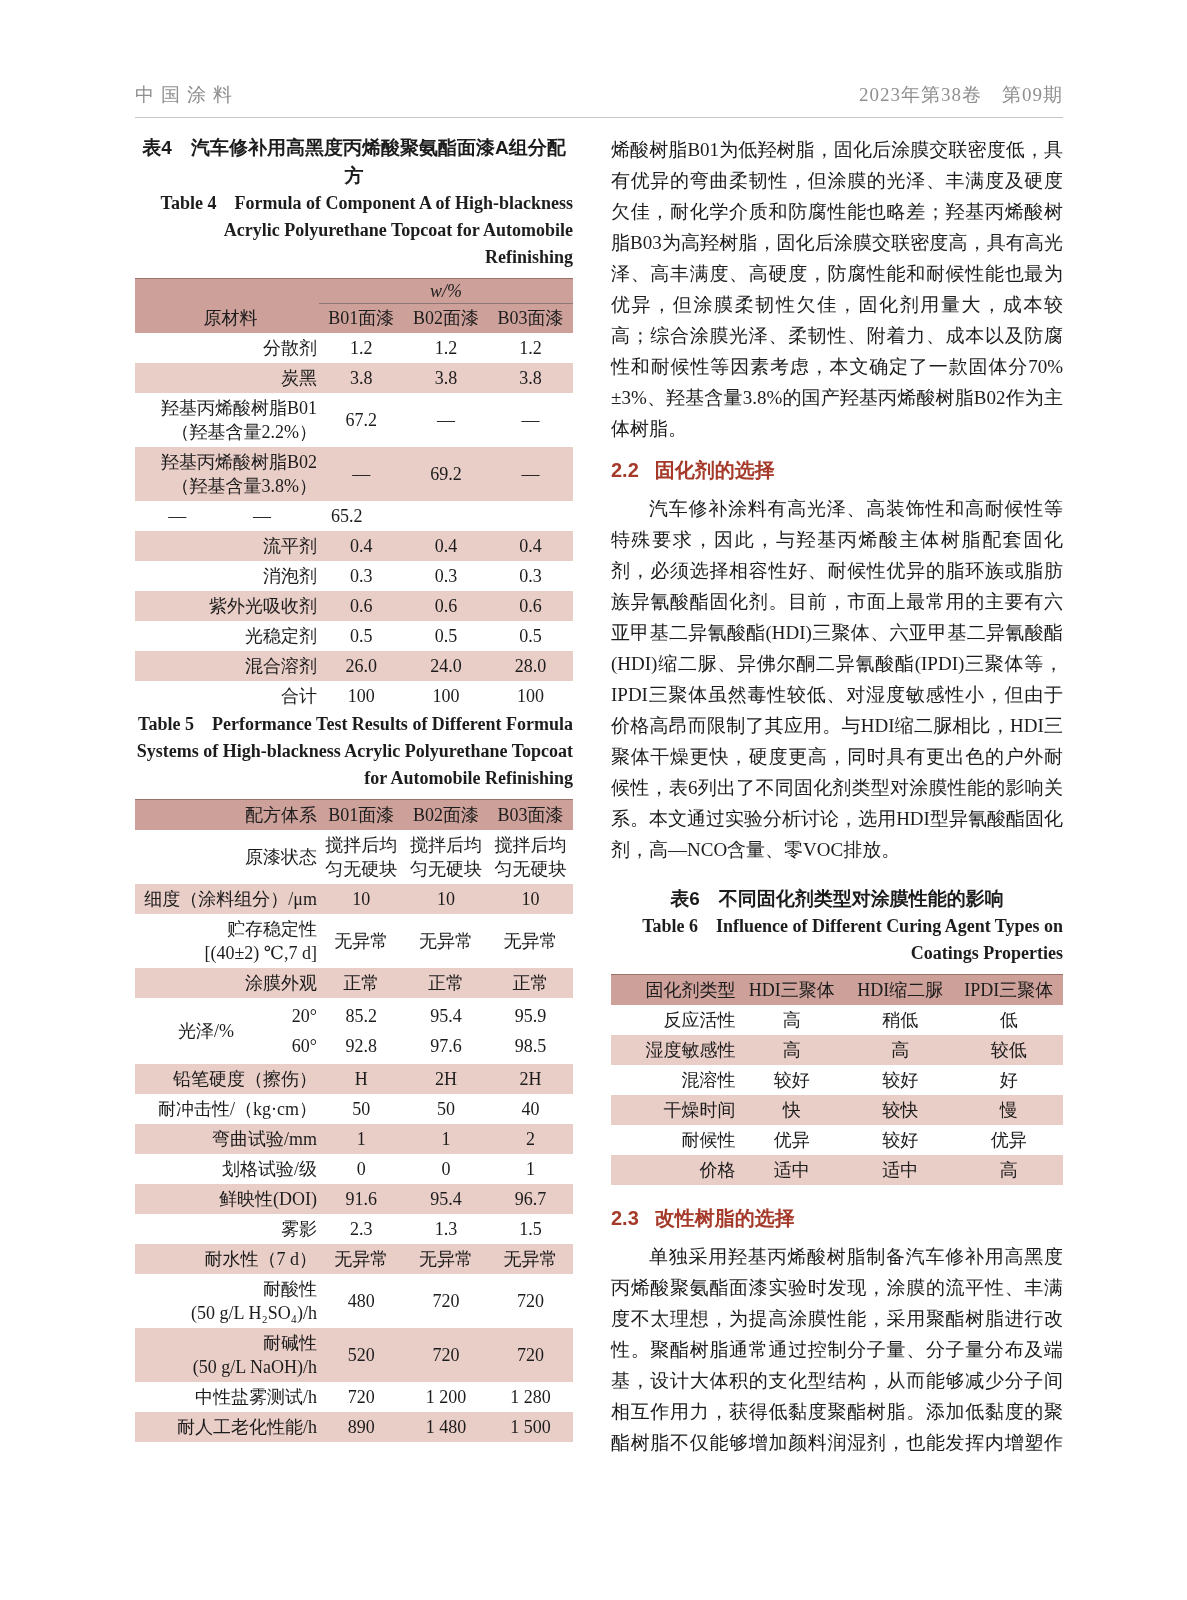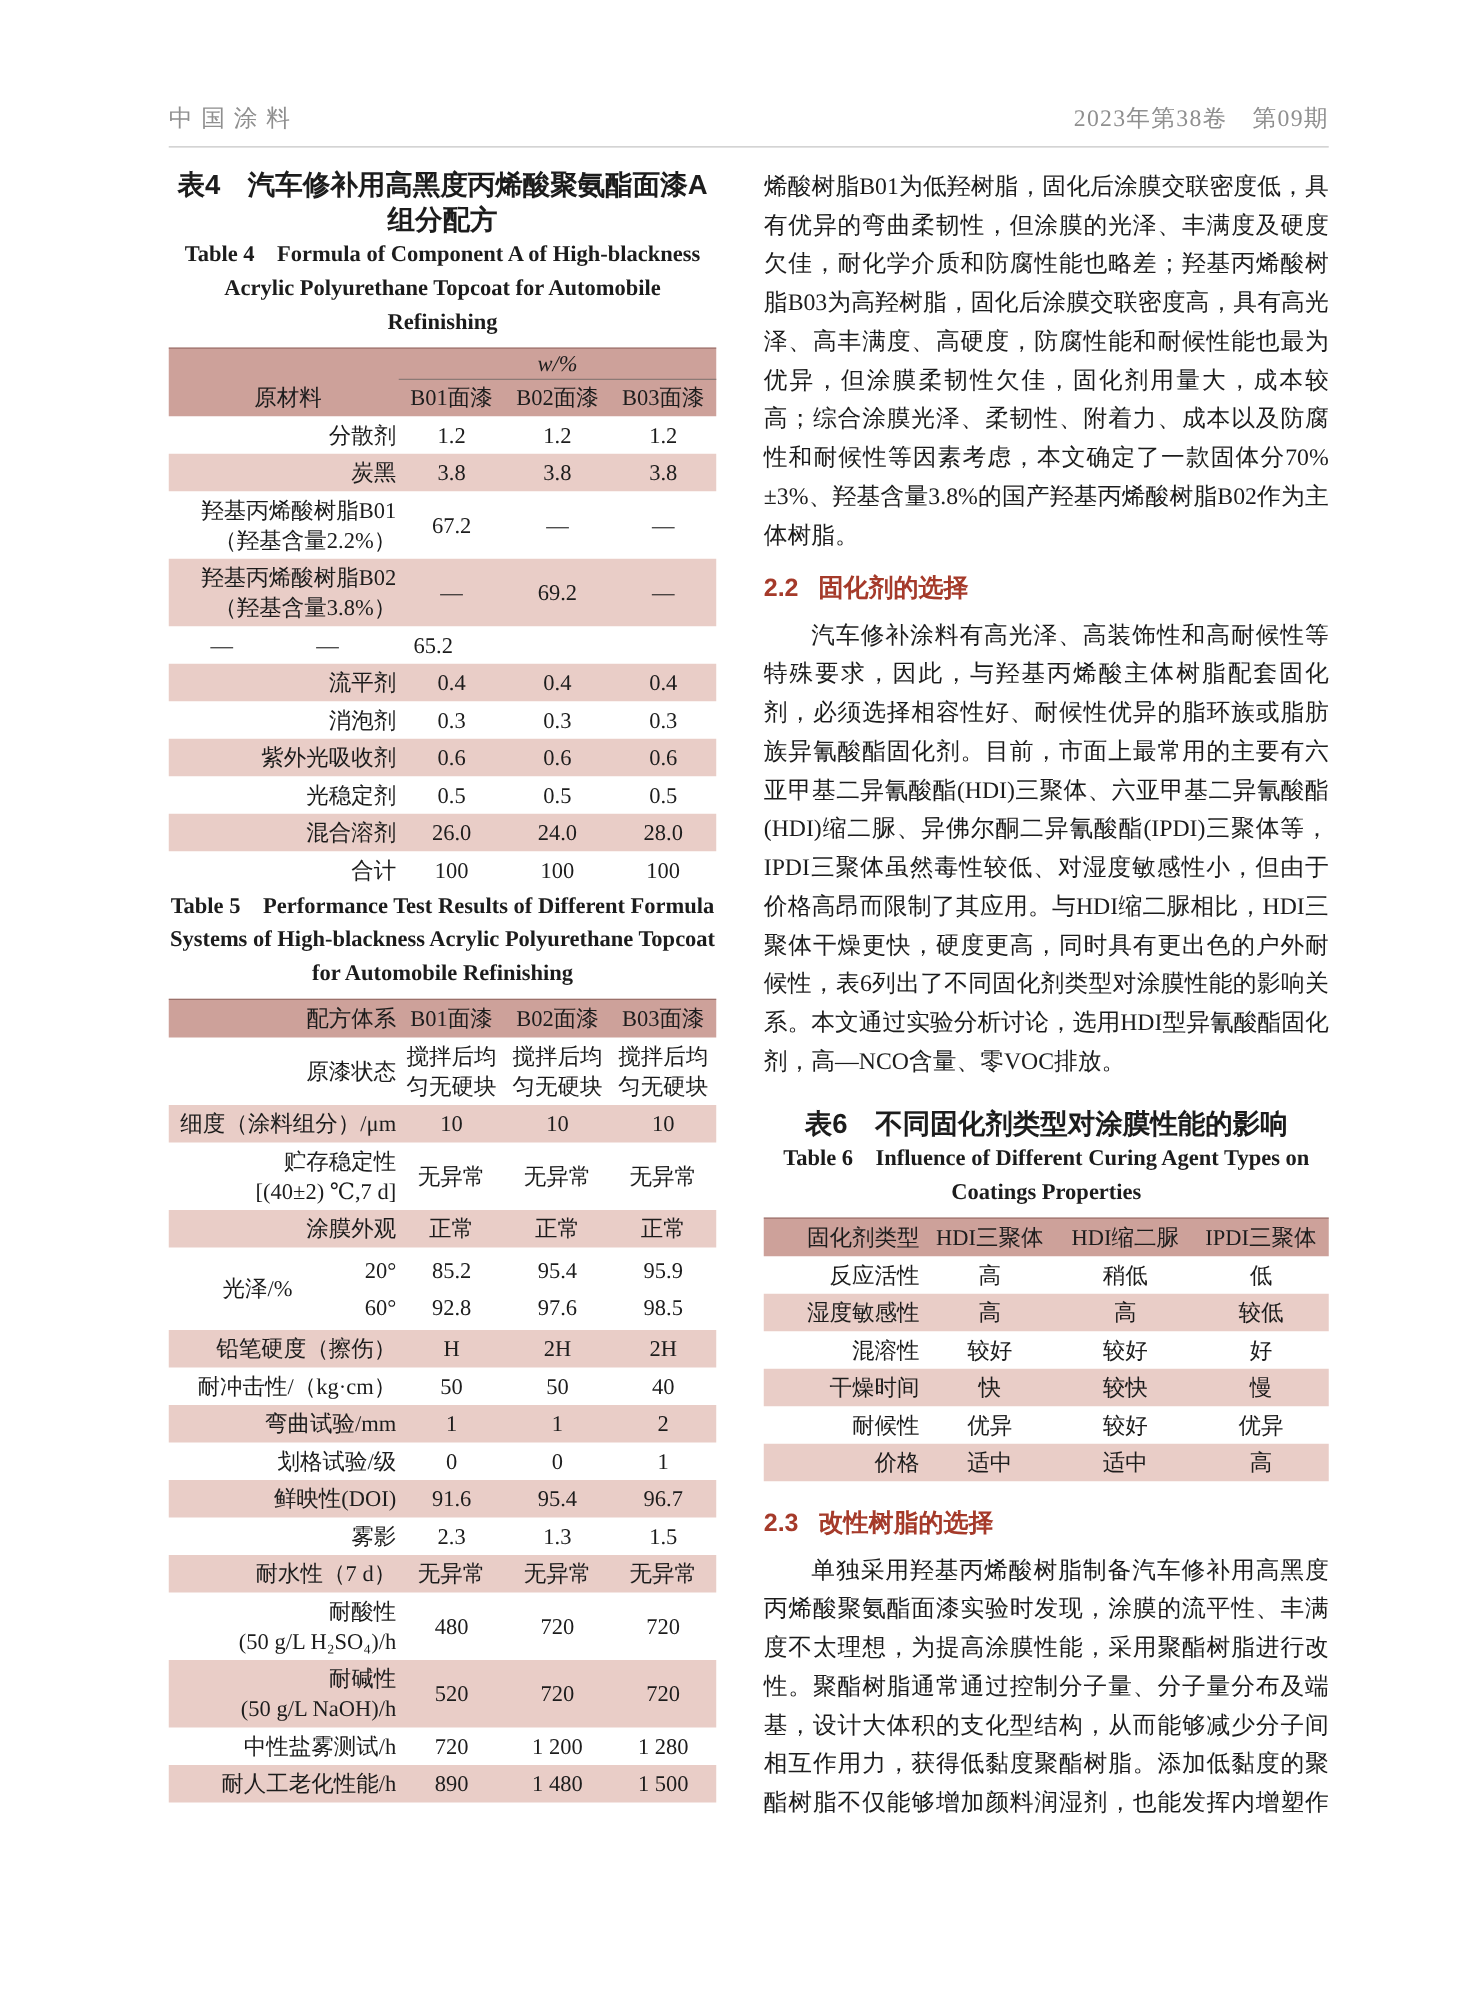--- a/index.html
+++ b/index.html
@@ -45,24 +45,24 @@
   .para.indent{text-indent:2em;}
   .sec-heading{
     font-family:"Liberation Sans","DejaVu Sans",sans-serif;
     font-size:20px;font-weight:bold;color:var(--heading-red);
     margin:13px 0 9px 0;
   }
   .sec-heading .sec-num{margin-right:16px;}
   
   .tbl-title-cn{
     font-family:"Liberation Sans","DejaVu Sans",sans-serif;
-    font-weight:bold;font-size:22px;line-height:28px;text-align:center;
+    font-weight:bold;font-size:19px;line-height:28px;text-align:center;
   }
   .tbl-title-en{
-    font-weight:bold;font-size:18px;line-height:27px;text-align:center;
+    font-weight:bold;font-size:18px;line-height:27px;text-align:right;
     margin-bottom:7px;
   }
   .mt-table{margin-top:20px;}
   
   .tbl{width:100%;font-size:18px;}
   .t-head{
     display:flex;align-items:center;background:var(--hdr-pink);
     border-top:1px solid rgba(96,56,50,.45);
     min-height:31px;
   }

